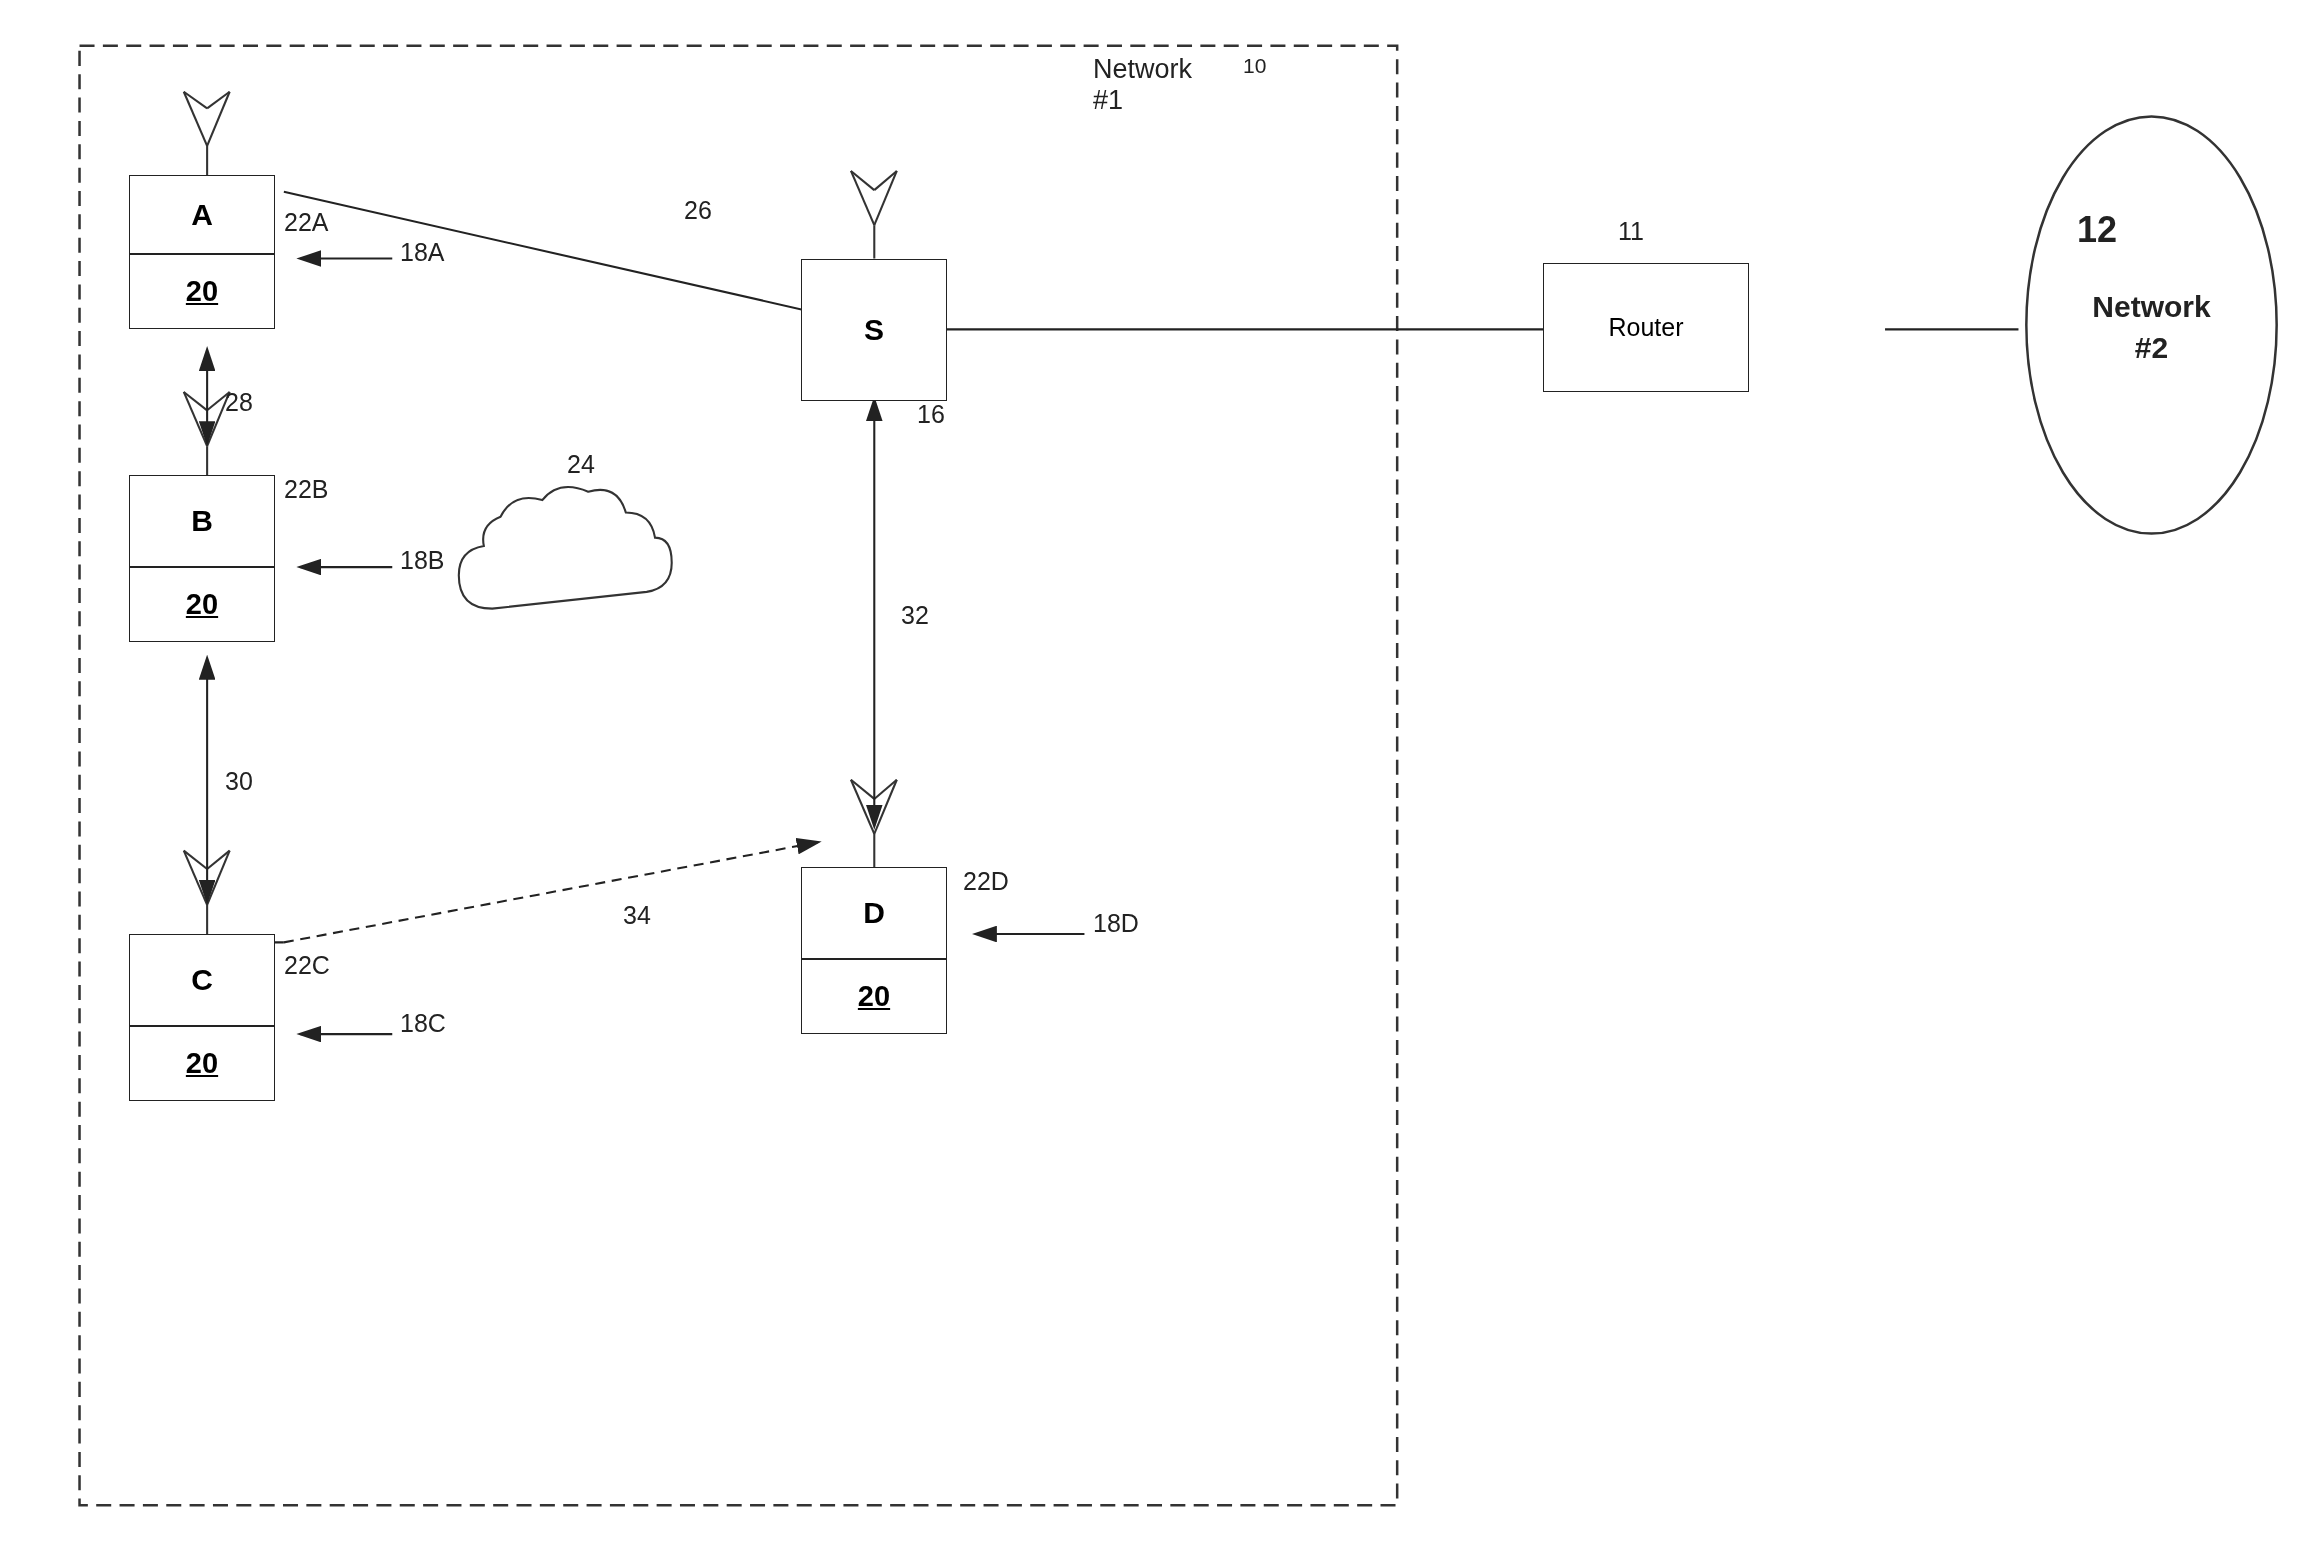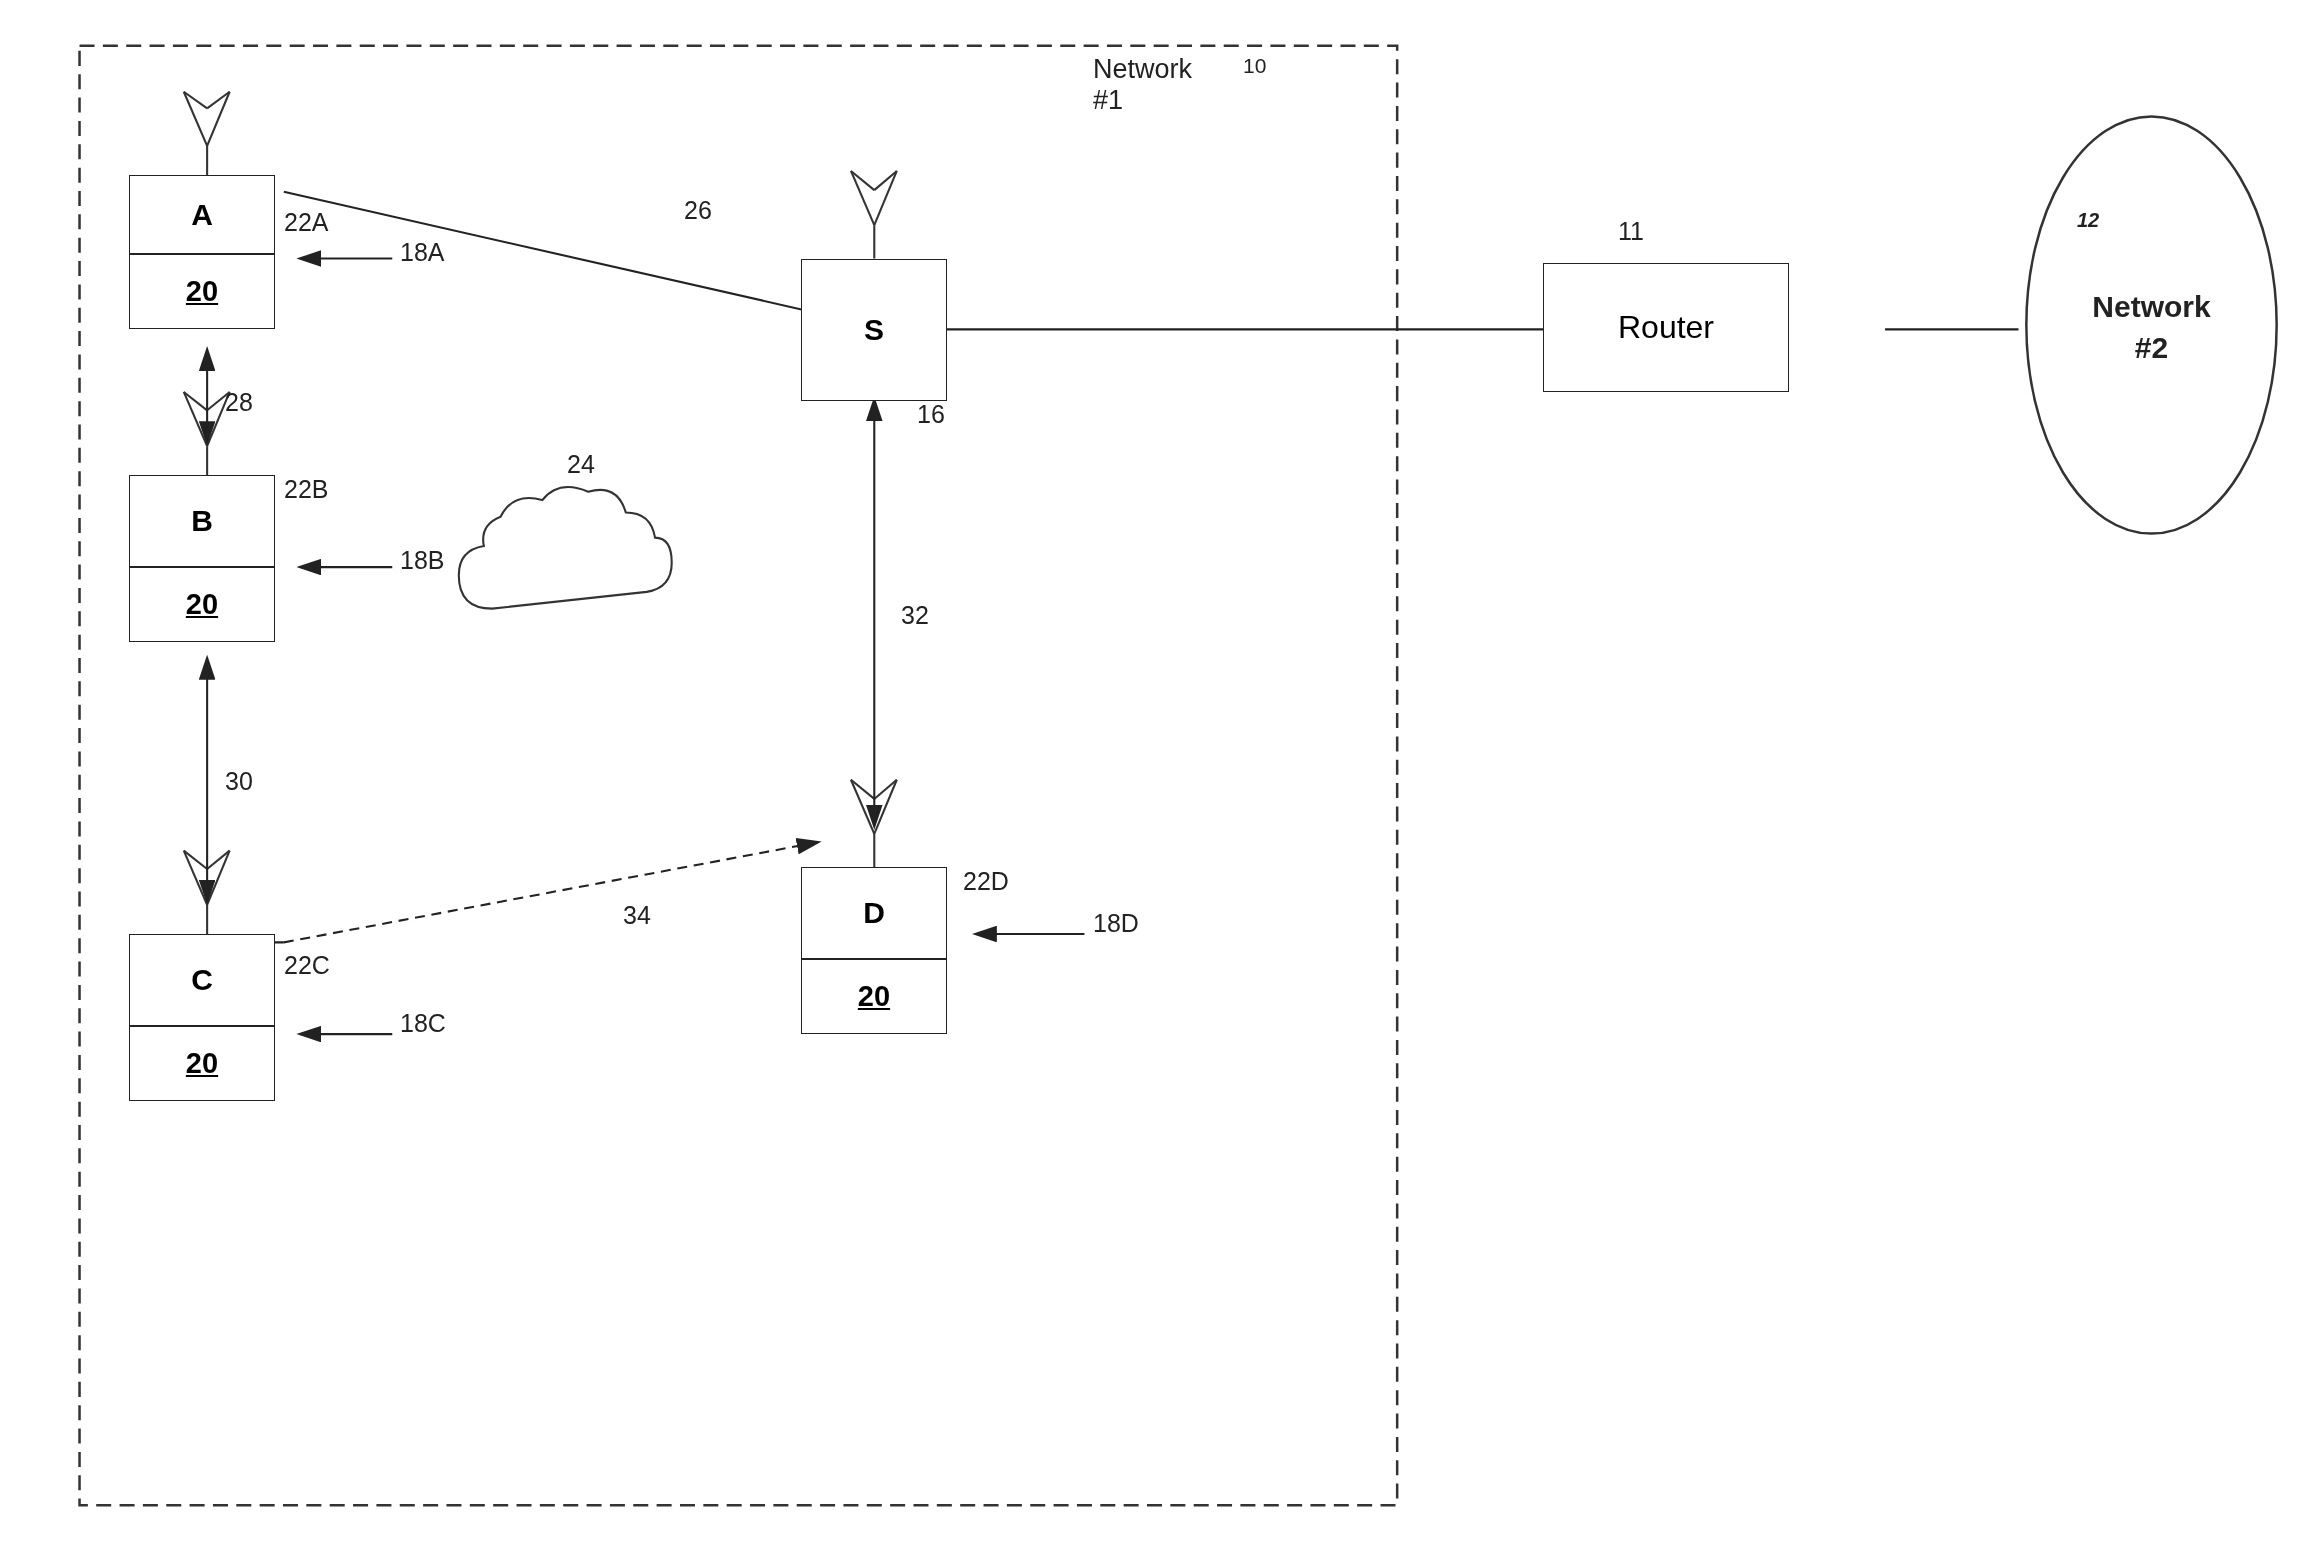--- a/index.html
+++ b/index.html
@@ -151,26 +151,26 @@
 
 <div class="node-box" style="left:801px; top:867px; width:146px; height:92px;">
   <span>D</span>
 </div>
 <div class="label" style="left:963px; top:867px;">22D</div>
 
 <div class="node-box" style="left:801px; top:959px; width:146px; height:75px;">
   <span class="node-box-underline">20</span>
 </div>
 
-<div class="node-box" style="left:1543px; top:263px; width:246px; height:129px; font-size:32px; font-weight:normal;">
+<div class="node-box" style="left:1543px; top:263px; width:206px; height:129px; font-size:25px; font-weight:normal;">
   <span>Router</span>
 </div>
 <div class="label" style="left:1618px; top:217px;">11</div>
 
-<div class="label" style="left:2077px; top:209px; font-size:20px; font-weight:bold;font-style:italic;">12</div>
+<div class="label" style="left:2077px; top:209px; font-size:36px; font-weight:bold;">12</div>
 
 <div class="label" style="left:1093px; top:54px; font-size:27px;">
   <span style="white-space:pre-line;">Network
 #1</span>
 </div>
 <div class="label" style="left:1243px; top:54px; font-size:21px;">10</div>
 
 <div class="label" style="left:400px; top:238px;">18A</div>
 <div class="label" style="left:400px; top:546px;">18B</div>
 <div class="label" style="left:400px; top:1009px;">18C</div>

